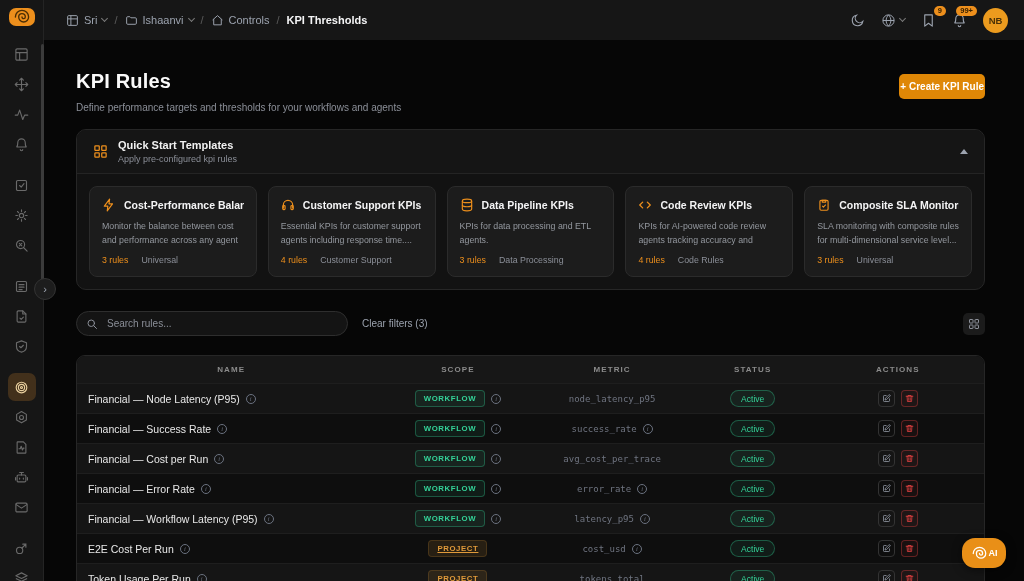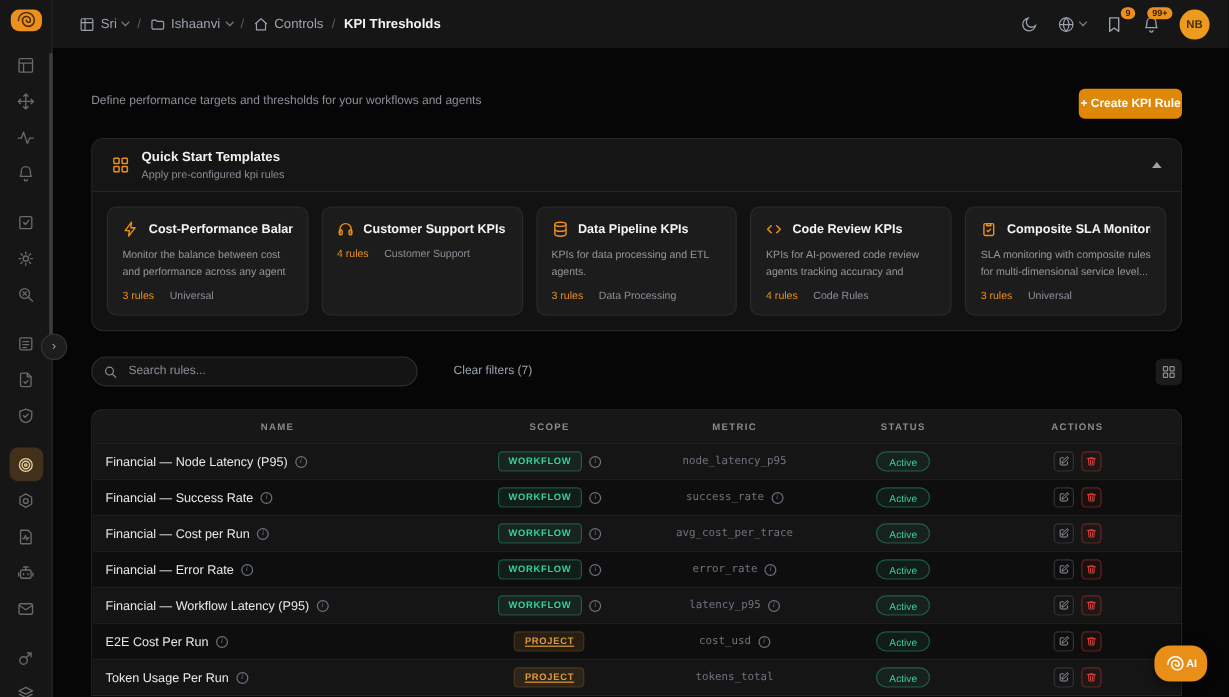--- a/index.html
+++ b/index.html
@@ -64,21 +64,21 @@
   .card-icon { color:#ED8F1C; flex:0 0 auto; }
   .card-icon svg { width:14px; height:14px; }
   .card-title { font-size:10.5px; font-weight:bold; color:#f4f4f5; white-space:nowrap; overflow:hidden; }
   .card-desc { font-size:8.8px; color:#94989f; line-height:1.55; margin-top:8px;
     height:27px; overflow:hidden; }
   .card-foot { display:flex; gap:13px; margin-top:8px; font-size:8.8px; }
   .card-rules { color:#ED8F1C; }
   .card-cat { color:#8b8f98; }
 
   
-  .filter-row { display:flex; align-items:center; margin-top:21px; gap:30px; }
+  .filter-row { display:flex; align-items:center; margin-top:21px; gap:14px; }
   .search-box { position:relative; width:272px; }
   .search-box svg { position:absolute; left:10px; top:6.5px; width:12px; height:12px; color:#8b8f98; }
   .search-input { width:100%; height:25px; background:#141414; border:1px solid #2e2e2e; border-radius:14px;
     color:#d4d4d8; font-family:inherit; font-size:10px; padding:0 12px 0 30px; outline:none; }
   .search-input::placeholder { color:#8b8f98; }
   .agent-select { height:25px; background:#1f1f1f; border:1px solid #2a2a2a; border-radius:7px; color:#e5e7eb;
     font-size:10px; font-weight:bold; display:flex; align-items:center; gap:26px; padding:0 12px; cursor:pointer; }
   .agent-select .chev { border-color:#9ca3af; }
   .clear-filters { font-size:10px; color:#9ca3af; cursor:pointer; }
   .view-toggle { margin-left:auto; width:22px; height:22px; border-radius:5px; background:#1b1b1b;
@@ -351,20 +351,21 @@
           <span class="badge">99+</span>
         </span>
         <span class="avatar">NB</span>
       </div>
     </header>
 
     <div class="content">
 
       <div class="page-head">
         <div>
+          <h1 class="page-title">KPI Rules</h1>
           <p class="page-sub">Define performance targets and thresholds for your workflows and agents</p>
         </div>
         <button class="create-btn">+ Create KPI Rule</button>
       </div>
 
       <section class="panel">
         <div class="panel-head">
           <span class="gicon">
               <svg viewBox="0 0 24 24" fill="none" stroke="currentColor" stroke-width="2">
                 <rect x="3" y="3" width="7" height="7" rx="1"></rect>
@@ -401,20 +402,21 @@
               <div class="card-top">
                 <span class="card-icon">
                   <svg viewBox="0 0 24 24" fill="none" stroke="currentColor" stroke-width="2">
                     <path d="M4 18v-6a8 8 0 0 1 16 0v6"></path>
                     <rect x="3" y="13" width="4" height="7" rx="1.5"></rect>
                     <rect x="17" y="13" width="4" height="7" rx="1.5"></rect>
                   </svg>
                 </span>
                 <span class="card-title">Customer Support KPIs</span>
               </div>
+              <div class="card-desc">Essential KPIs for customer support agents including response time....</div>
               <div class="card-foot">
                 <span class="card-rules">4 rules</span>
                 <span class="card-cat">Customer Support</span>
               </div>
             </div>
 
             <div class="card">
               <div class="card-top">
                 <span class="card-icon">
                   <svg viewBox="0 0 24 24" fill="none" stroke="currentColor" stroke-width="2">
@@ -469,21 +471,21 @@
       </section>
 
       <div class="filter-row">
         <div class="search-box">
           <span><svg viewBox="0 0 24 24" fill="none" stroke="currentColor" stroke-width="2" stroke-linecap="round">
                 <circle cx="10.5" cy="10.5" r="6.5"></circle>
                 <path d="M21 21l-5.5-5.5"></path>
               </svg></span>
           <input class="search-input" type="text" placeholder="Search rules..." style="">
         </div>
-        <span class="clear-filters">Clear filters (7)</span>
+        <span class="clear-filters">Clear filters (3)</span>
         <span class="view-toggle">
             <span>
               <svg viewBox="0 0 24 24" fill="none" stroke="currentColor" stroke-width="2">
                 <rect x="3" y="3" width="7" height="7" rx="1"></rect>
                 <rect x="14" y="3" width="7" height="7" rx="1"></rect>
                 <rect x="3" y="14" width="7" height="7" rx="1"></rect>
                 <rect x="14" y="14" width="7" height="7" rx="1"></rect>
               </svg>
             </span>
           </span>

